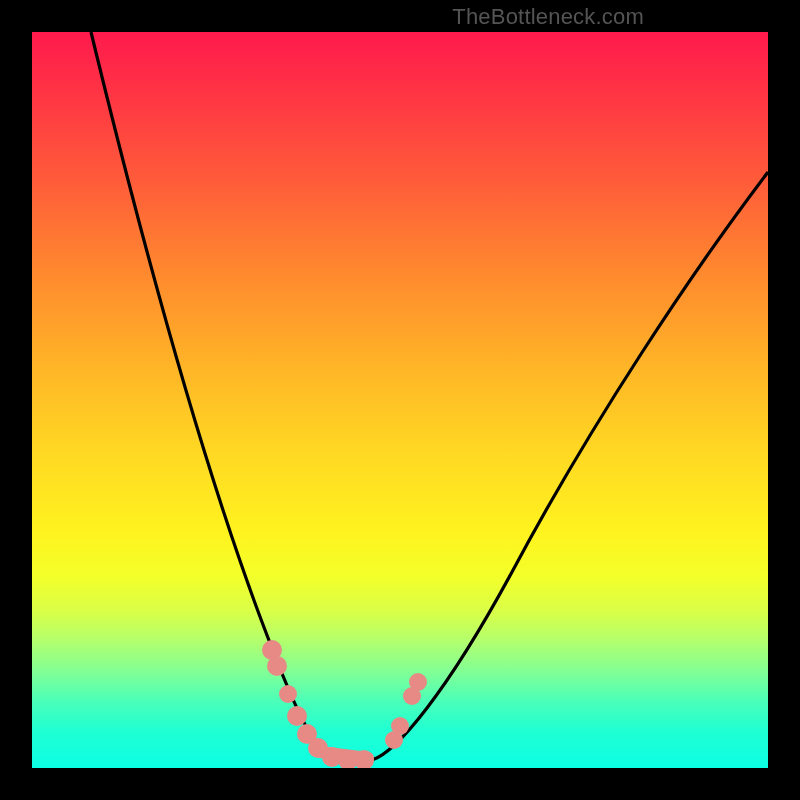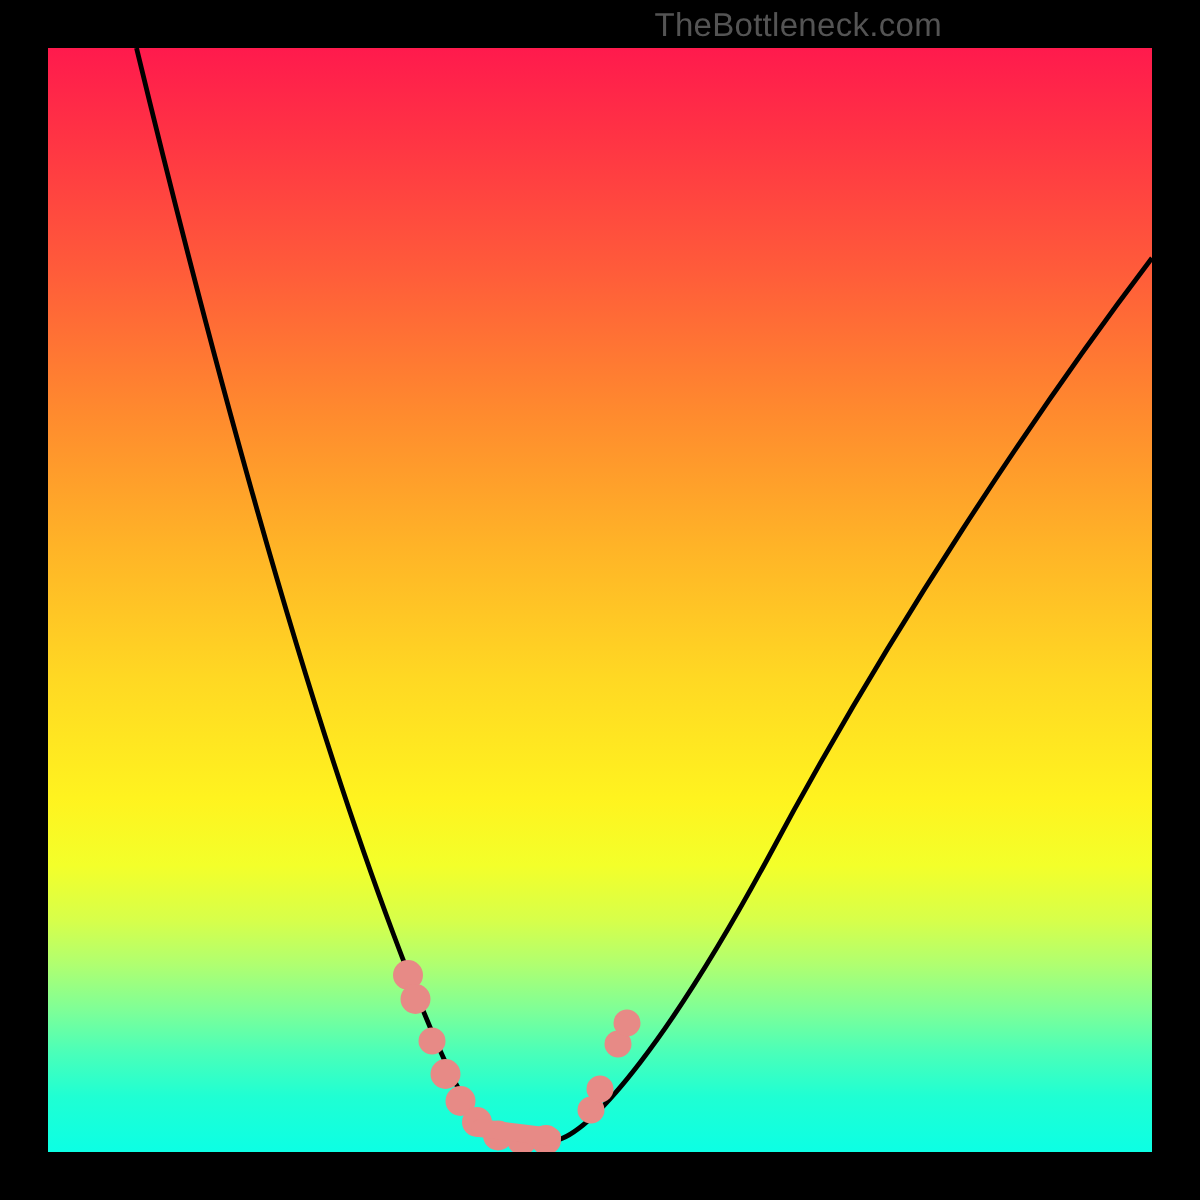--- a/index.html
+++ b/index.html
@@ -10,20 +10,21 @@
     background: #000;
     overflow: hidden;
   }
   .frame {
     position: absolute;
     left: 0;
     top: 0;
     width: 640px;
     height: 800px;
     background: #000;
+    padding-left: 16px;
   }
   .plot-area {
     position: absolute;
     left: 32px;
     top: 32px;
     width: 736px;
     height: 736px;
     background: linear-gradient(to bottom,
       #ff1a4d 0%,
       #ff3344 8%,

